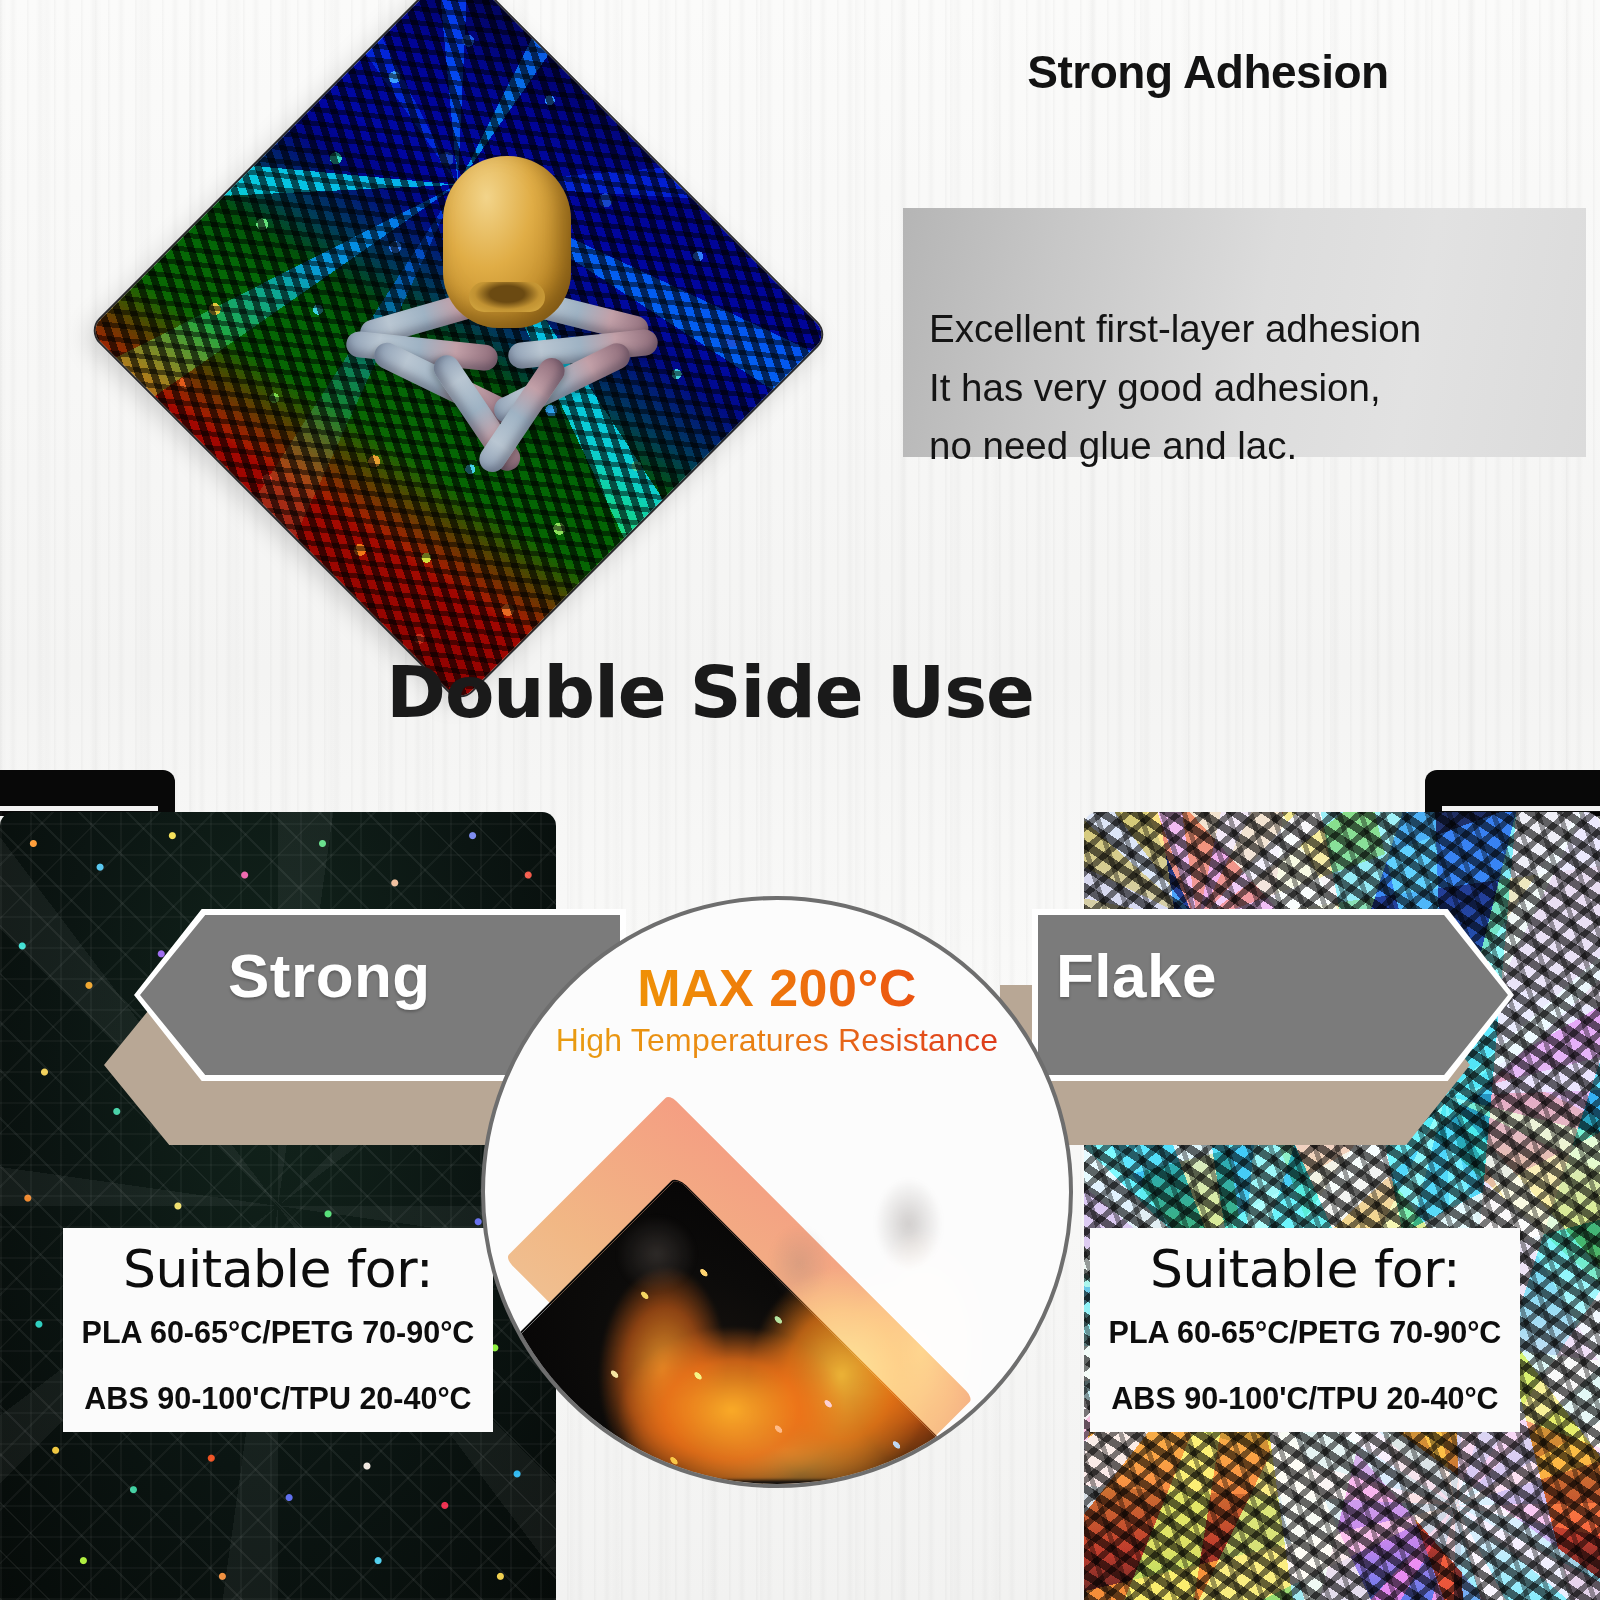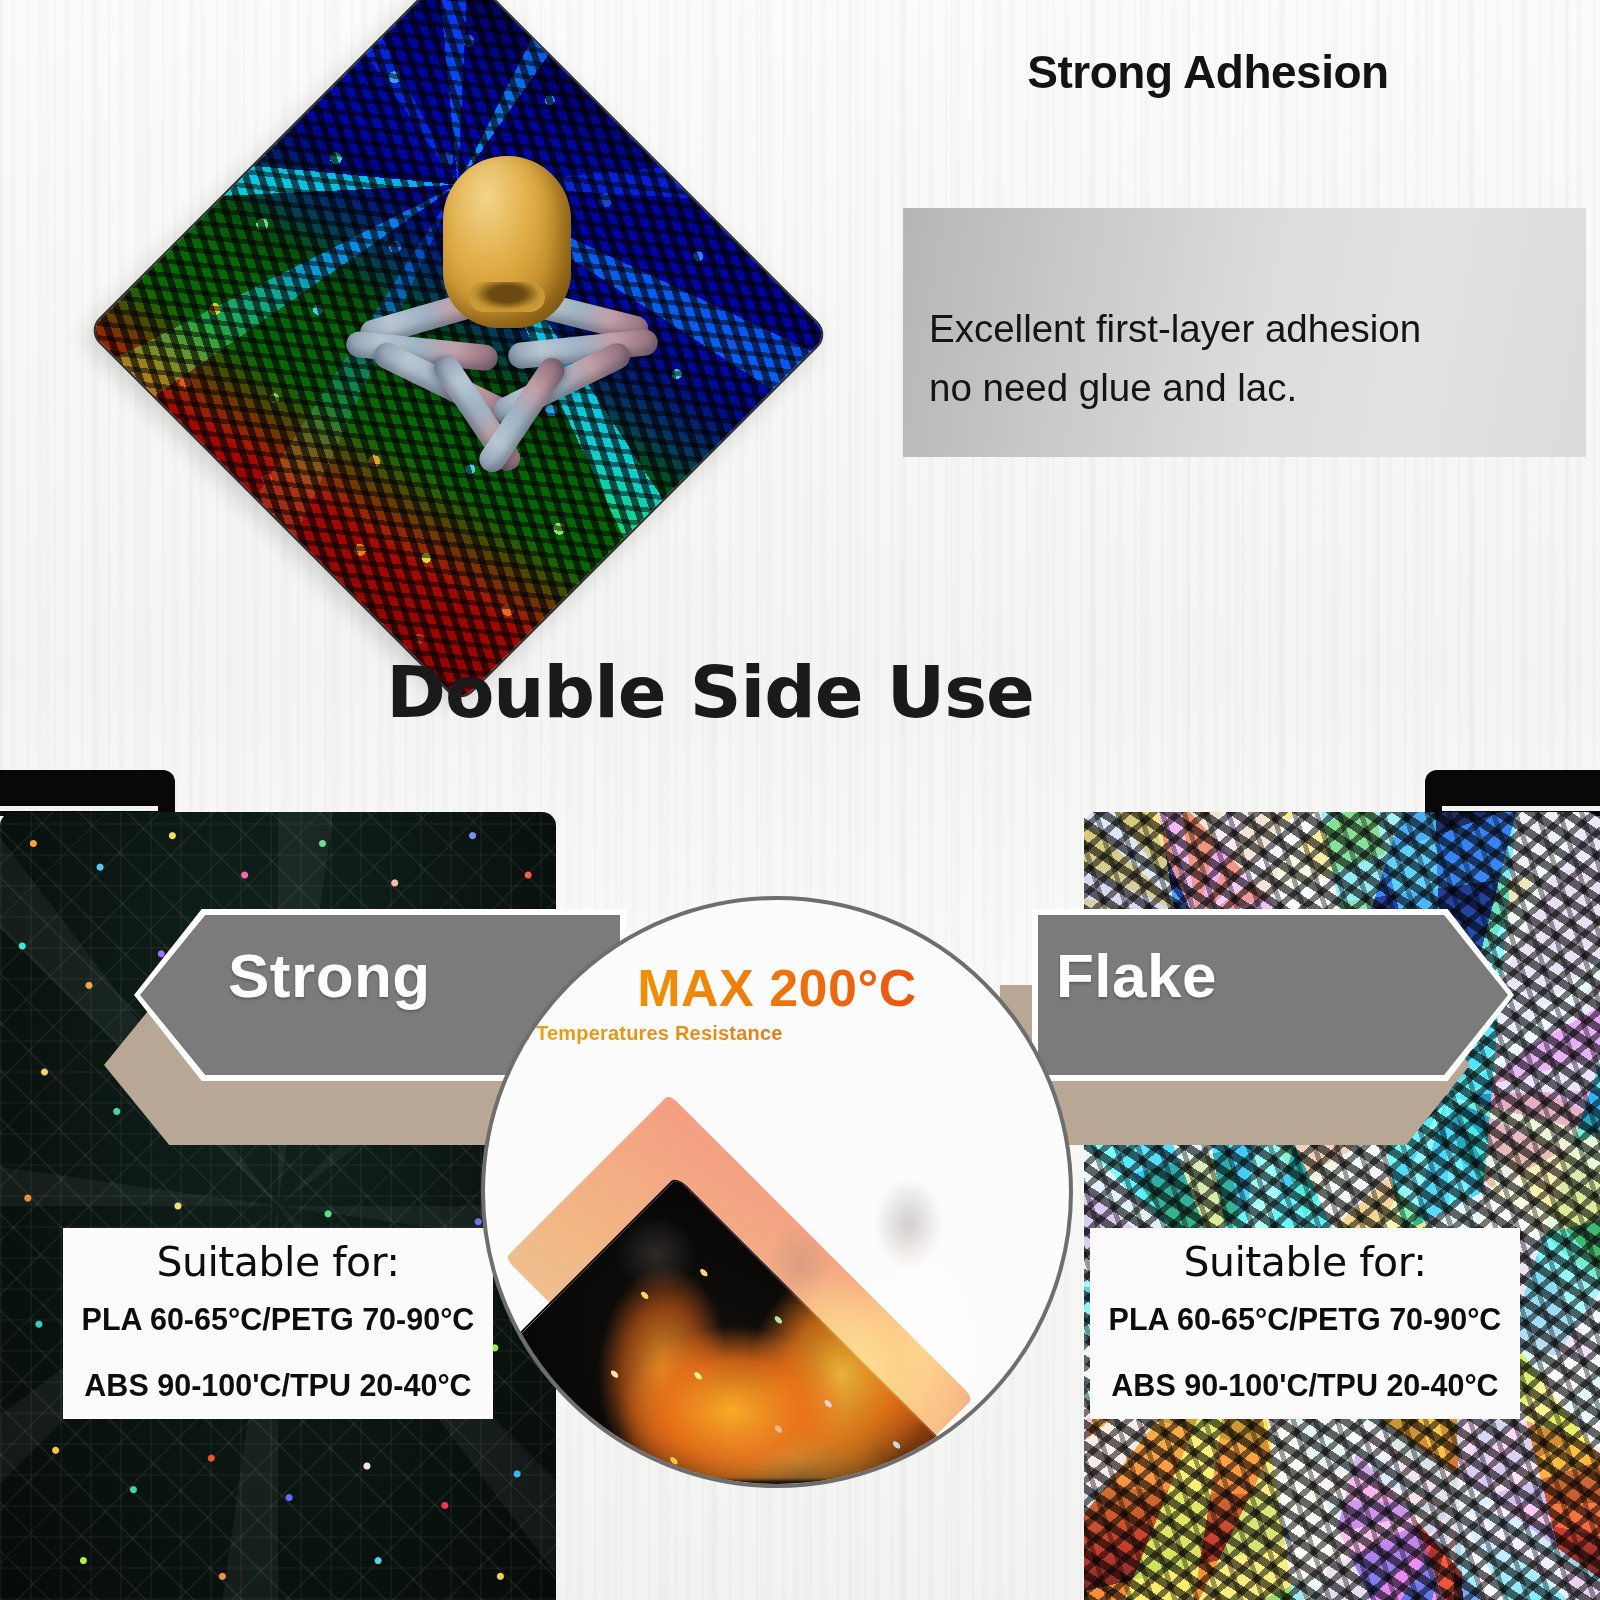--- a/index.html
+++ b/index.html
@@ -304,21 +304,21 @@
     clip-path:polygon(0% 0%, 78% 0%, 78% -31%, 100% 50%, 78% 131%, 78% 100%, 0% 100%);
     background:#7b7b7b;
   }
   #label-flake{ left:1056px; top:940px; width:360px; text-align:left; }
 
   
   .suitable-box{
     position:absolute; background:#fbfbfb; padding:10px 8px 14px 8px;
   }
   .suitable-title{
-    text-align:center; font-size:41px; color:#0d0d0d; font-weight:normal;
+    text-align:center; font-size:52px; color:#0d0d0d; font-weight:normal;
     font-family:"DejaVu Sans", sans-serif; letter-spacing:-0.5px;
     line-height:1.2;
   }
   .suitable-line{
     text-align:center; font-size:30.5px; color:#0d0d0d; font-weight:bold;
     font-family:"Liberation Sans", sans-serif; line-height:1.24;
     white-space:nowrap;
     margin-top:28px;
   }
   #suitable-left { left:63px;   top:1228px; width:430px; }
@@ -331,22 +331,22 @@
     border:4px solid #6e6e6e; overflow:hidden;
   }
   #heat-max{
     position:absolute; left:0; right:0; top:58px; text-align:center;
     font-size:52px; font-weight:bold; letter-spacing:0.5px;
     font-family:"Liberation Sans", sans-serif;
     background:linear-gradient(90deg,#f0a000 0%, #ef8a08 35%, #ec5a10 70%, #e02418 100%);
     -webkit-background-clip:text; background-clip:text; color:transparent;
   }
   #heat-sub{
-    position:absolute; left:0; right:0; top:122px; text-align:left;
-    font-size:20px; font-weight:bold; letter-spacing:0.2px;
+    position:absolute; left:0; right:0; top:122px; text-align:center;
+    font-size:32px; font-weight:normal; letter-spacing:0.2px;
     font-family:"Liberation Sans", sans-serif;
     background:linear-gradient(90deg,#e8a410 0%, #ea8a12 40%, #e4531a 72%, #d8281a 100%);
     -webkit-background-clip:text; background-clip:text; color:transparent;
   }
   
   #heat-sheet{
     position:absolute; left:-6px; top:168px; width:430px; height:430px;
     transform:rotate(45deg) scaleY(0.54) translateX(64px);
     background:linear-gradient(160deg, rgba(244,150,120,0.92) 0%, rgba(240,176,120,0.90) 55%, rgba(236,190,140,0.86) 100%);
     border-radius:10px;
@@ -413,20 +413,21 @@
       <div class="tent t8"></div>
       <div class="oct-head"></div>
     </div>
   </div>
 
   <div id="title-strong-adhesion">Strong Adhesion</div>
 
   <div id="adhesion-panel">
     <div class="ptxt">
       <div>Excellent first-layer adhesion</div>
+      <div>It has very good adhesion,</div>
       <div>no need glue and lac.</div>
     </div>
   </div>
 
   <div id="title-double-side">Double Side Use</div>
 
   <div id="plate-galaxy" class="bottom-plate">
     <div class="plate-tab"></div>
     <div class="plate-tab-line"></div>
     <div class="plate-body" id="galaxy-surface">

